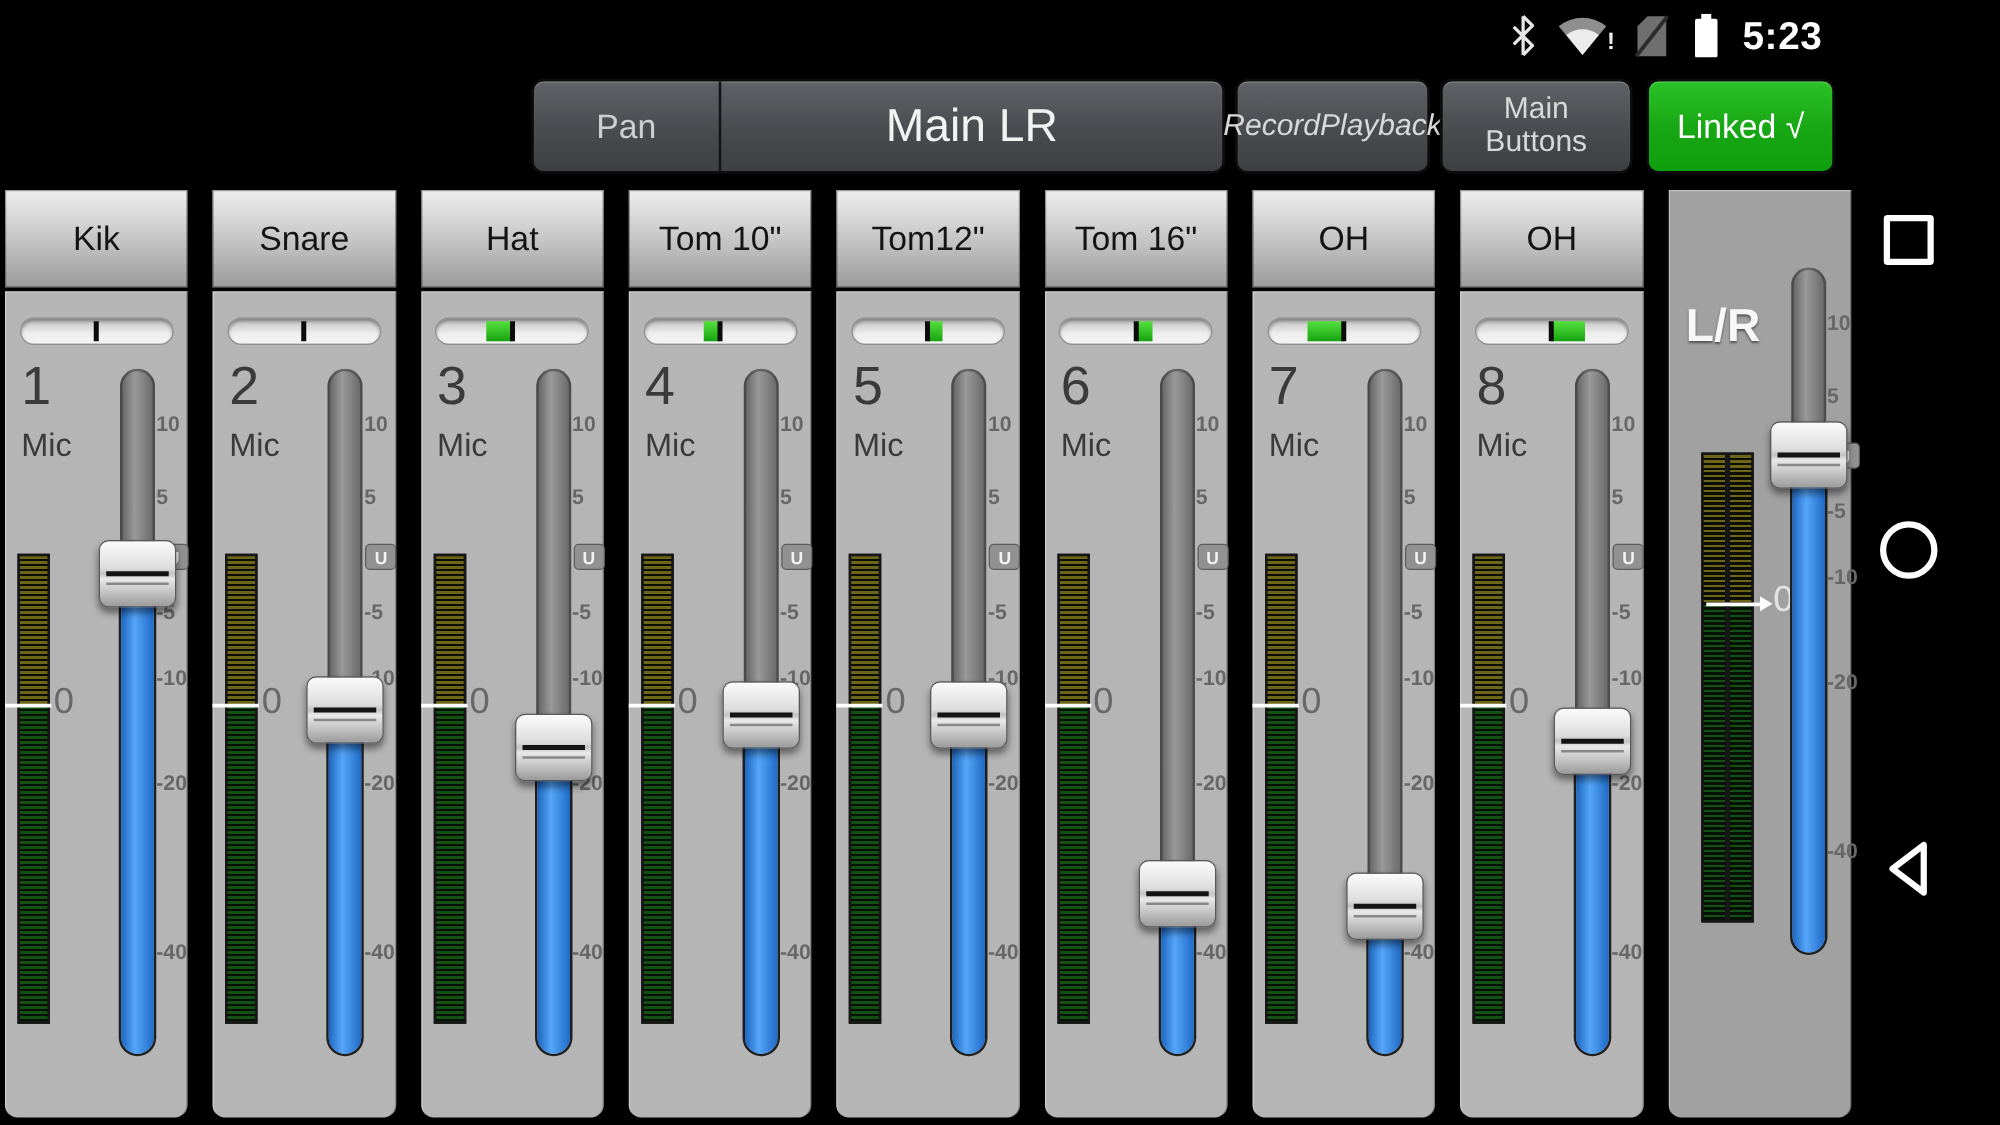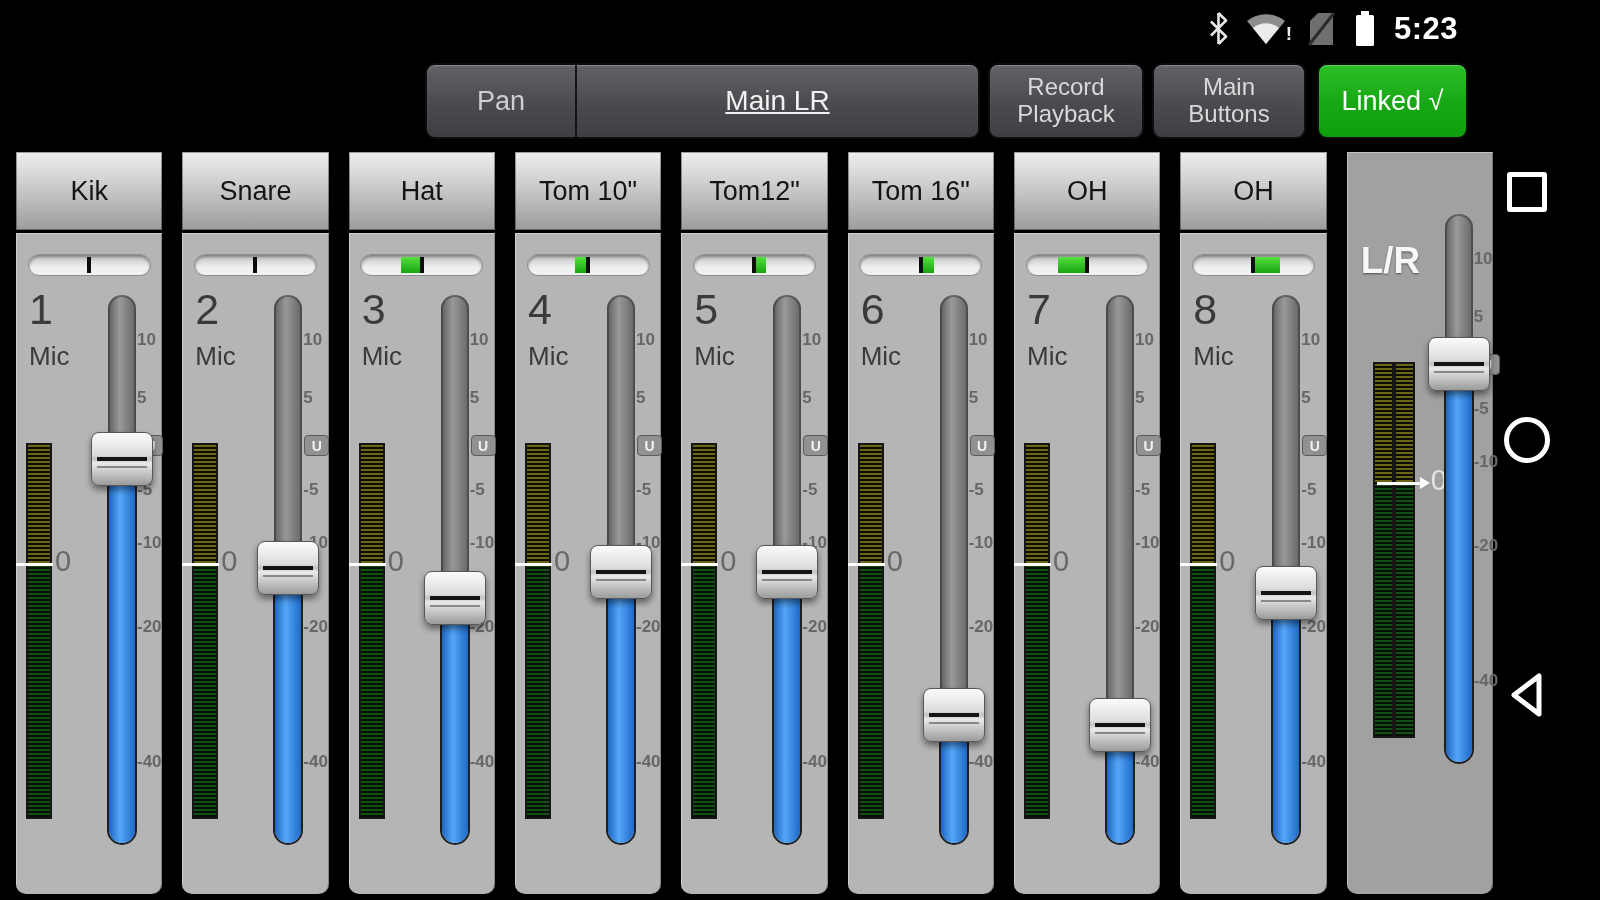--- a/index.html
+++ b/index.html
@@ -19,28 +19,28 @@
   .tbtn{position:absolute;top:6px;height:76px;border-radius:10px;border:2px solid #0d0d0d;
         box-sizing:border-box;display:flex;align-items:center;justify-content:center;
         box-shadow:0 1px 3px rgba(0,0,0,.7), inset 0 1px 1px rgba(255,255,255,.25);cursor:pointer;}
   .btn-light{background:linear-gradient(180deg,#dedede,#b8b8b8 55%,#9e9e9e);color:#1d1d1d;font-size:33px;}
   .btn-dark{background:linear-gradient(180deg,#616267,#4a4b4f 55%,#3e3f43);color:#d8d8d8;}
   .btn-inputs{left:8px;width:398px;}
   .pan-group{left:425px;width:555px;padding:0;overflow:hidden;display:flex;align-items:stretch;
              justify-content:flex-start;background:linear-gradient(180deg,#616267,#4a4b4f 55%,#3e3f43);}
   .pan-seg{width:148px;display:flex;align-items:center;justify-content:center;font-size:27px;color:#cfcfcf;}
   .mainlr-seg{flex:1;border-left:2px solid #141416;display:flex;align-items:center;justify-content:center;
-              font-size:28px;color:#f2f2f2;text-decoration:underline;}
-  .btn-record{left:988px;width:156px;flex-direction:column;font-size:24px;line-height:1.12;}
+              font-size:37px;color:#f2f2f2;}
+  .btn-record{left:988px;width:156px;flex-direction:row;font-size:24px;line-height:1.12;font-style:italic;}
   .btn-user{left:1152px;width:154px;flex-direction:column;font-size:24px;line-height:1.12;}
   .btn-linked{left:1317px;width:151px;background:linear-gradient(180deg,#2bc128,#17a614 55%,#0f9f0d);
               color:#fff;font-size:27px;text-align:right;}
 
   
-  .strips{position:absolute;top:152px;left:16px;width:1477px;height:748px;display:flex;gap:20px;}
+  .strips{position:absolute;top:152px;left:4px;width:1477px;height:748px;display:flex;gap:20px;}
   .strip{flex:1;display:flex;flex-direction:column;min-width:0;}
   .strip-header{height:78px;margin-bottom:3px;display:flex;align-items:center;justify-content:center;
                 background:linear-gradient(180deg,#efefef,#c2c2c2 55%,#9c9c9c);
                 font-size:27px;font-weight:500;color:#141414;cursor:pointer;
                 box-shadow:inset 0 0 0 1px rgba(0,0,0,.35);}
   .strip.main .strip-header{background:linear-gradient(180deg,#b2b2b2,#8b8b8b 55%,#6e6e6e);
                 color:#fafafa;text-shadow:0 1px 2px rgba(0,0,0,.8);}
   .strip-body{position:relative;flex:1;margin-bottom:6px;background:#b5b5b5;border-radius:0 0 10px 10px;
               box-shadow:inset 1px 1px 0 rgba(255,255,255,.35), inset -1px 0 0 rgba(0,0,0,.25);}
   .strip.main .strip-body{background:#a1a1a1;}

